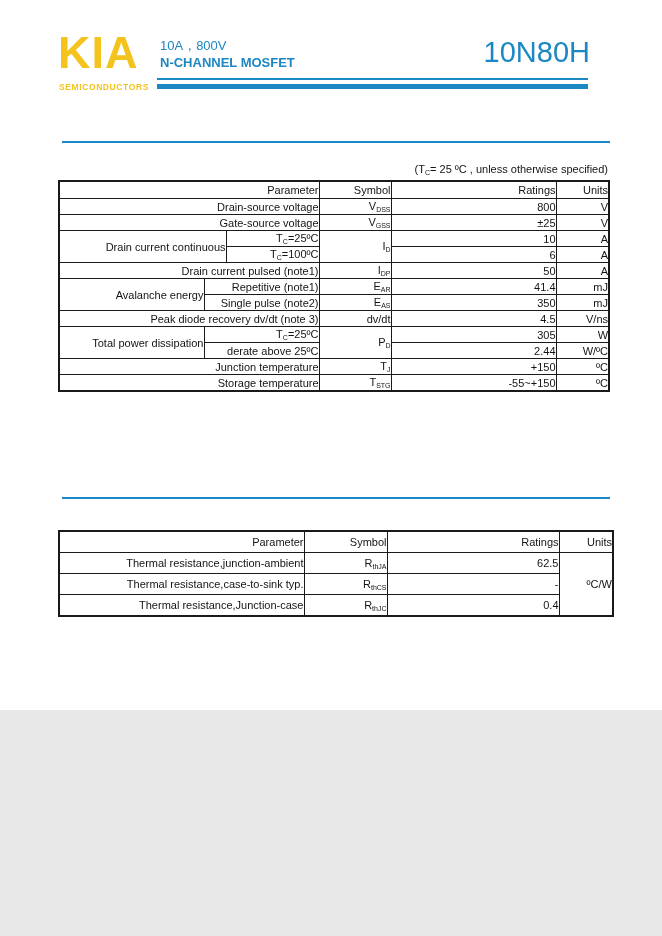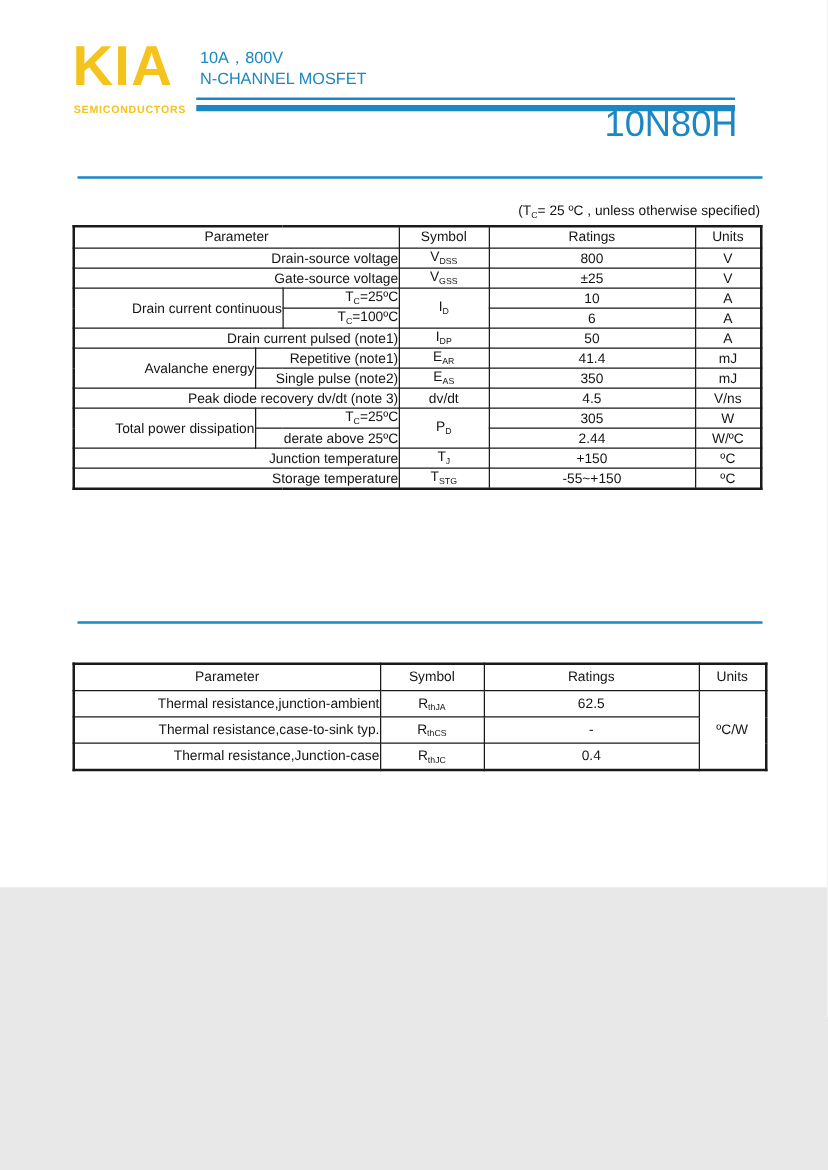--- a/index.html
+++ b/index.html
@@ -26,25 +26,25 @@
     position:absolute;left:59px;top:82px;
     font-size:8.5px;font-weight:bold;color:var(--yellow);
     letter-spacing:0.6px;
   }
   .subtitle-1{
     position:absolute;left:160px;top:37px;
     font-size:13px;font-weight:normal;color:var(--accent);
   }
   .subtitle-2{
     position:absolute;left:160px;top:55px;
-    font-size:13px;font-weight:normal;color:var(--accent);
+    font-size:13px;font-weight:bold;color:var(--accent);
   }
   .part-number{
     position:absolute;top:38px;right:72px;
-    font-size:29px;color:var(--accent);line-height:1;margin-top:48px;
+    font-size:29px;color:var(--accent);line-height:1;
   }
   .rule-thin{position:absolute;left:157px;top:78px;width:431px;height:2px;background:var(--accent);}
   .rule-thick{position:absolute;left:157px;top:84px;width:431px;height:5px;background:var(--accent);}
   
   .sec-title{
     position:absolute;left:62px;
     font-size:15px;color:var(--accent);
   }
   .sec-title .num{font-weight:bold;}
   .sec-underline{position:absolute;left:62px;width:548px;height:2px;background:var(--accent);}
@@ -62,21 +62,21 @@
     font-family:"Liberation Sans", sans-serif;
     border:2px solid #1a1a1a;
   }
   td{
     border:1px solid #1a1a1a;
     font-size:11px;color:var(--ink);
     padding:0;height:15px;
     overflow:hidden;white-space:nowrap;
   }
   td.left{text-align:right;padding-left:6px;}
-  td.ctr{text-align:center;margin-top:32px;}
+  td.ctr{text-align:right;margin-top:32px;}
   sub{font-size:7px;vertical-align:-2px;letter-spacing:0;}
   .abs-table{position:absolute;left:58px;top:180px;width:550px;}
   .abs-table td.hdr{height:16px;}
   .thermal-table{position:absolute;left:58px;top:530px;width:554px;}
   .thermal-table td{height:20px;}
   
   .footer-rule{position:absolute;left:55px;top:855px;width:553px;height:2px;background:var(--accent);}
   .page-num{
     position:absolute;left:294px;top:861px;width:64px;text-align:left;
     font-size:14px;font-weight:bold;color:var(--accent);

